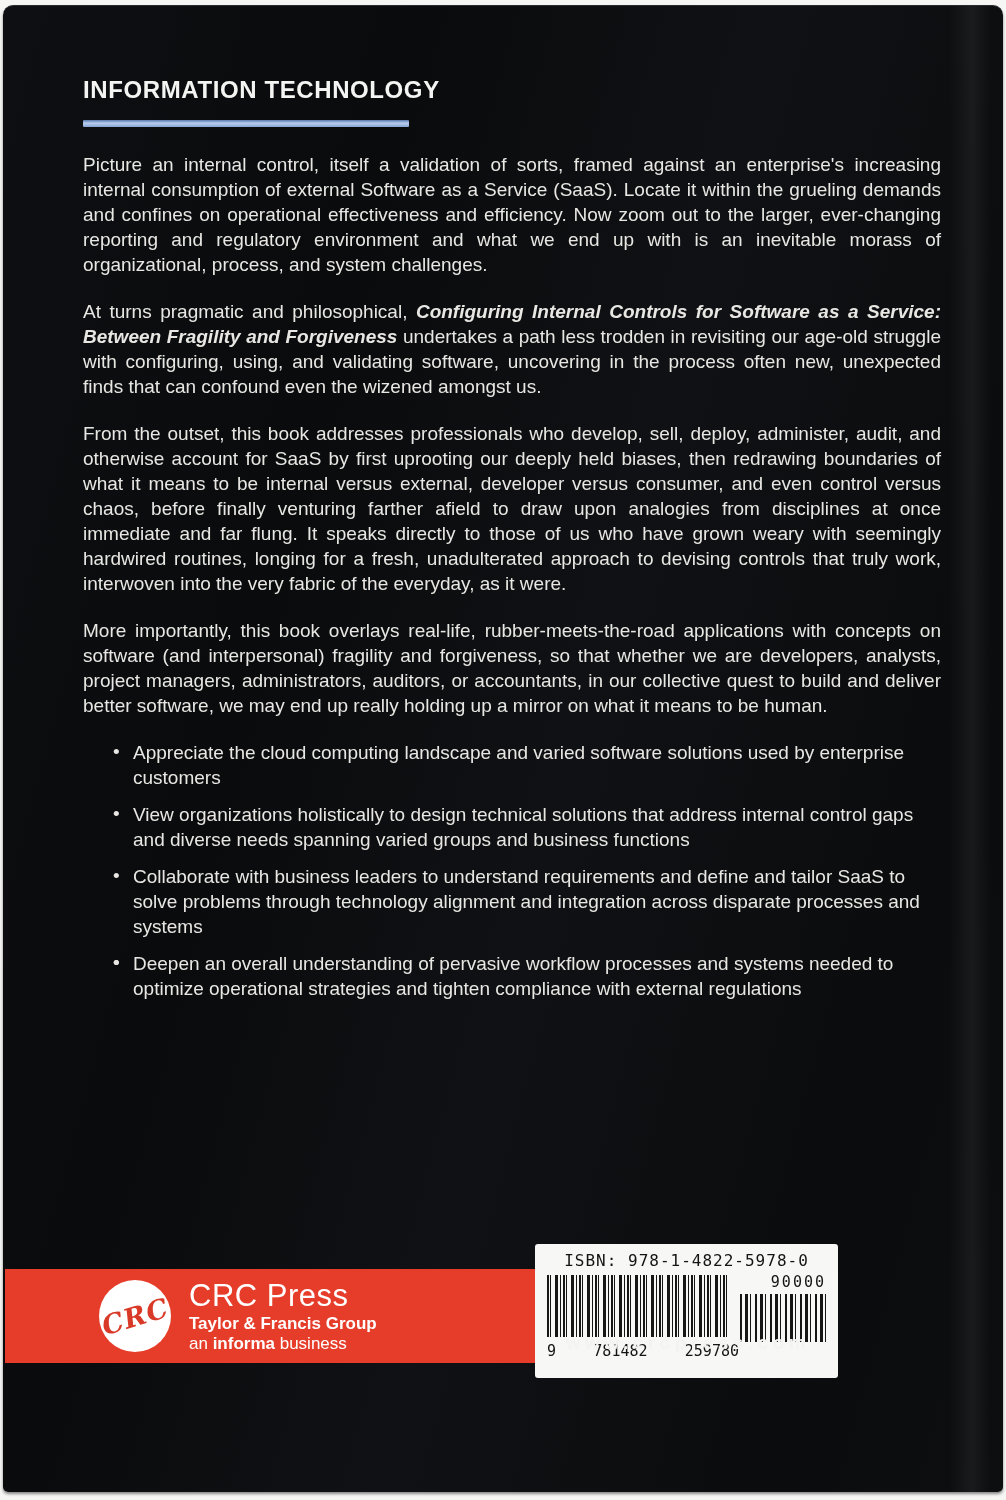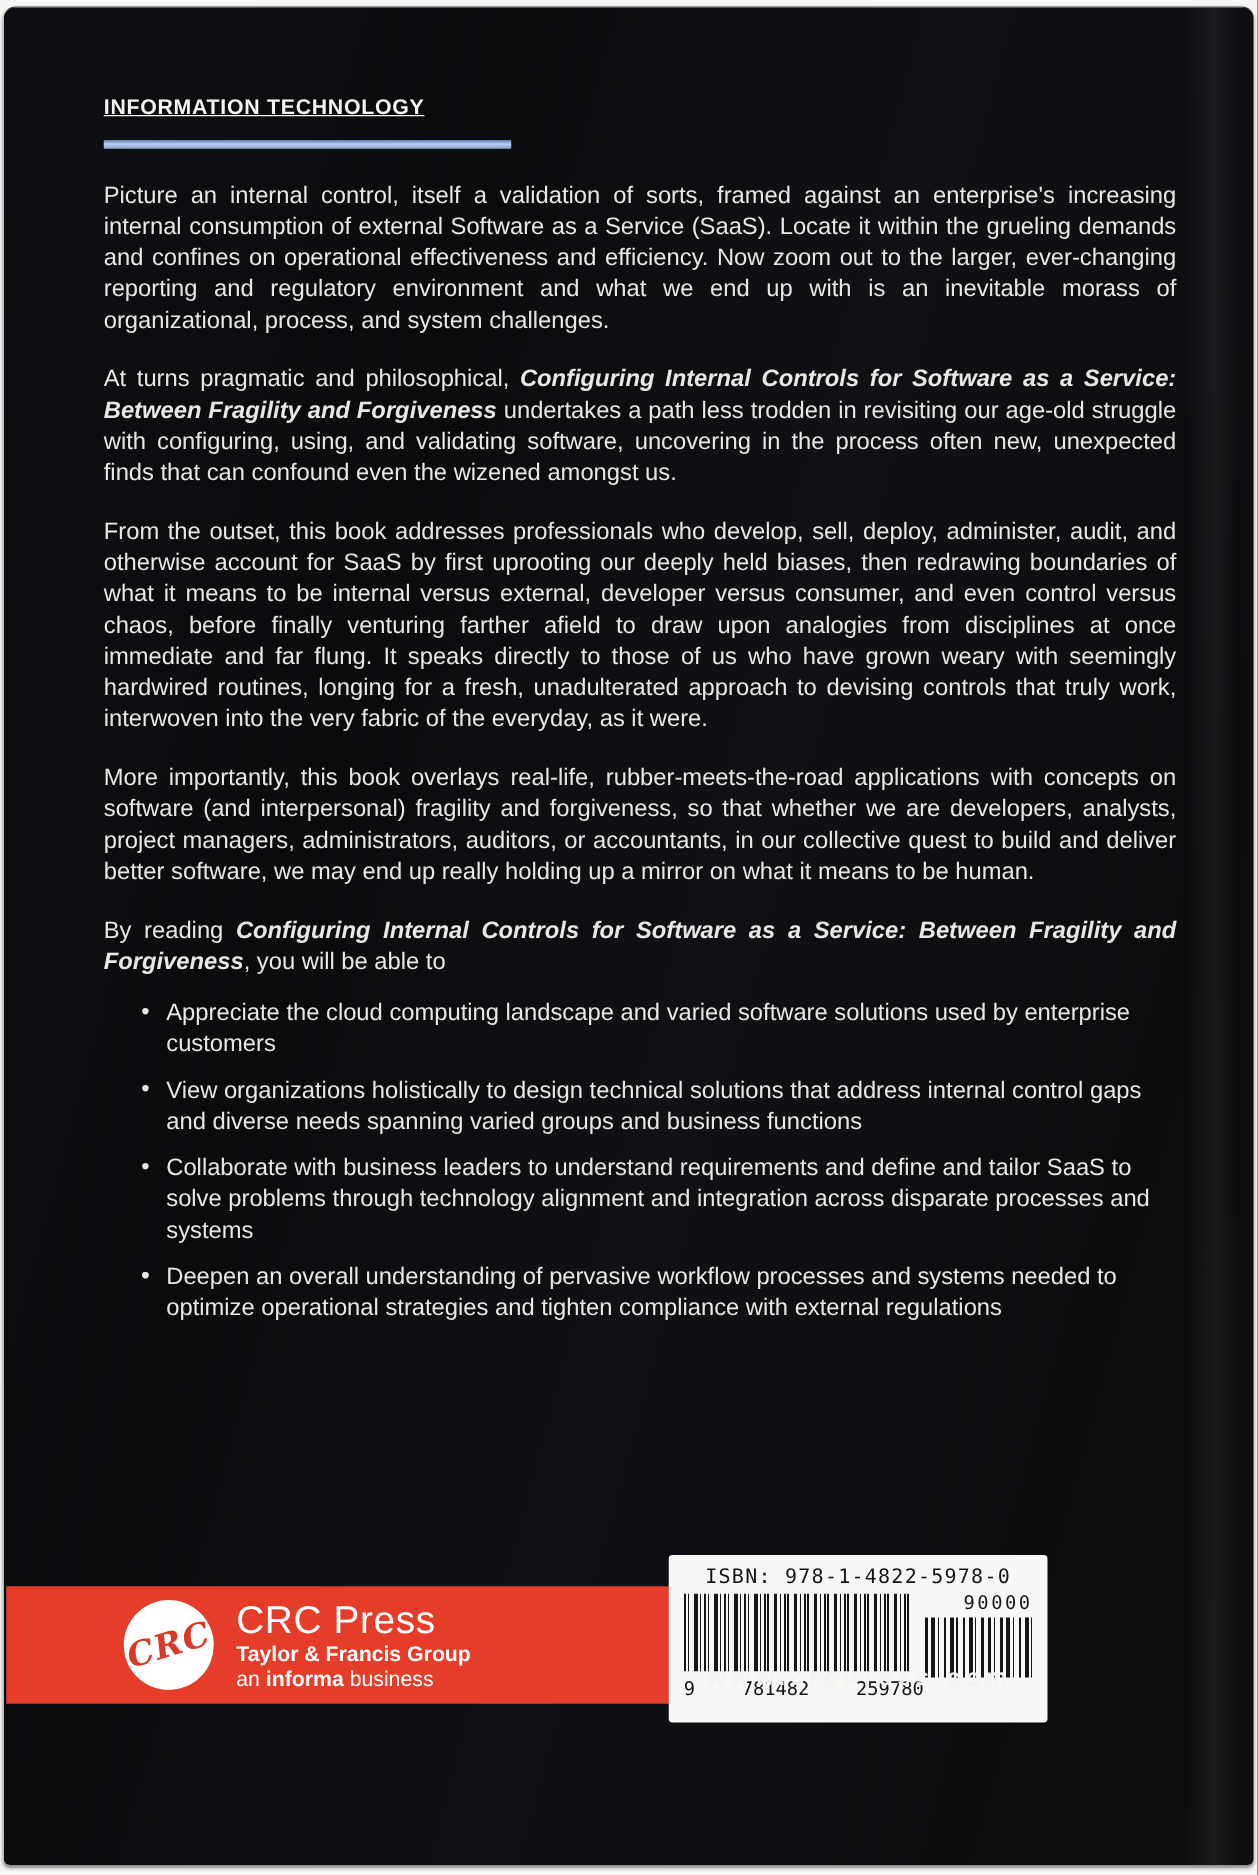--- a/index.html
+++ b/index.html
@@ -21,23 +21,22 @@
     background:linear-gradient(90deg,rgba(255,255,255,0) 0%,rgba(255,255,255,.055) 55%,rgba(255,255,255,0) 100%);
     pointer-events:none;
   }
   .content{
     position:relative;
     padding:70px 62px 0 80px;
     color:#e8e7e3;
   }
   .category{
     color:#f4f4f2;
-    font-size:17px;font-weight:700;letter-spacing:.6px;
+    font-size:24px;font-weight:700;letter-spacing:.6px;
     margin:0 0 16px 0;
-    text-decoration:underline;
   }
   .rule{
     width:326px;height:7px;margin:0 0 25px 0;
     background:linear-gradient(#5878aa,#b9cdef 45%,#87a5d4);
     border-radius:1px;
   }
   .para{
     margin:0 0 22px 0;
     font-size:19px;line-height:25px;
     text-align:justify;
@@ -124,21 +123,20 @@
 
   <div class="content">
     <div class="category">INFORMATION TECHNOLOGY</div>
     <div class="rule"></div>
 
     <div id="paragraphs">
         <p class="para"><span>Picture an internal control, itself a validation of sorts, framed against an enterprise's increasing internal consumption of external Software as a Service (SaaS). Locate it within the grueling demands and confines on operational effectiveness and efficiency. Now zoom out to the larger, ever-changing reporting and regulatory environment and what we end up with is an inevitable morass of organizational, process, and system challenges.</span></p>
         <p class="para"><span>At turns pragmatic and philosophical, </span><span class="bi">Configuring Internal Controls for Software as a Service: Between Fragility and Forgiveness</span><span> undertakes a path less trodden in revisiting our age-old struggle with configuring, using, and validating software, uncovering in the process often new, unexpected finds that can confound even the wizened amongst us.</span></p>
         <p class="para"><span>From the outset, this book addresses professionals who develop, sell, deploy, administer, audit, and otherwise account for SaaS by first uprooting our deeply held biases, then redrawing boundaries of what it means to be internal versus external, developer versus consumer, and even control versus chaos, before finally venturing farther afield to draw upon analogies from disciplines at once immediate and far flung. It speaks directly to those of us who have grown weary with seemingly hardwired routines, longing for a fresh, unadulterated approach to devising controls that truly work, interwoven into the very fabric of the everyday, as it were.</span></p>
         <p class="para"><span>More importantly, this book overlays real-life, rubber-meets-the-road applications with concepts on software (and interpersonal) fragility and forgiveness, so that whether we are developers, analysts, project managers, administrators, auditors, or accountants, in our collective quest to build and deliver better software, we may end up really holding up a mirror on what it means to be human.</span></p>
-        <p class="para lead-in"><span>By reading </span><span class="bi">Configuring Internal Controls for Software as a Service: Between Fragility and Forgiveness</span><span>, you will be able to</span></p>
       </div>
 
     <ul class="benefits" id="benefits">
         <li><span class="bullet-dot">•</span><span>Appreciate the cloud computing landscape and varied software solutions used by enterprise customers</span></li>
         <li><span class="bullet-dot">•</span><span>View organizations holistically to design technical solutions that address internal control gaps and diverse needs spanning varied groups and business functions</span></li>
         <li><span class="bullet-dot">•</span><span>Collaborate with business leaders to understand requirements and define and tailor SaaS to solve problems through technology alignment and integration across disparate processes and systems</span></li>
         <li><span class="bullet-dot">•</span></li>
         <li><span class="bullet-dot">•</span><span>Deepen an overall understanding of pervasive workflow processes and systems needed to optimize operational strategies and tighten compliance with external regulations</span></li>
       </ul>
   </div>

